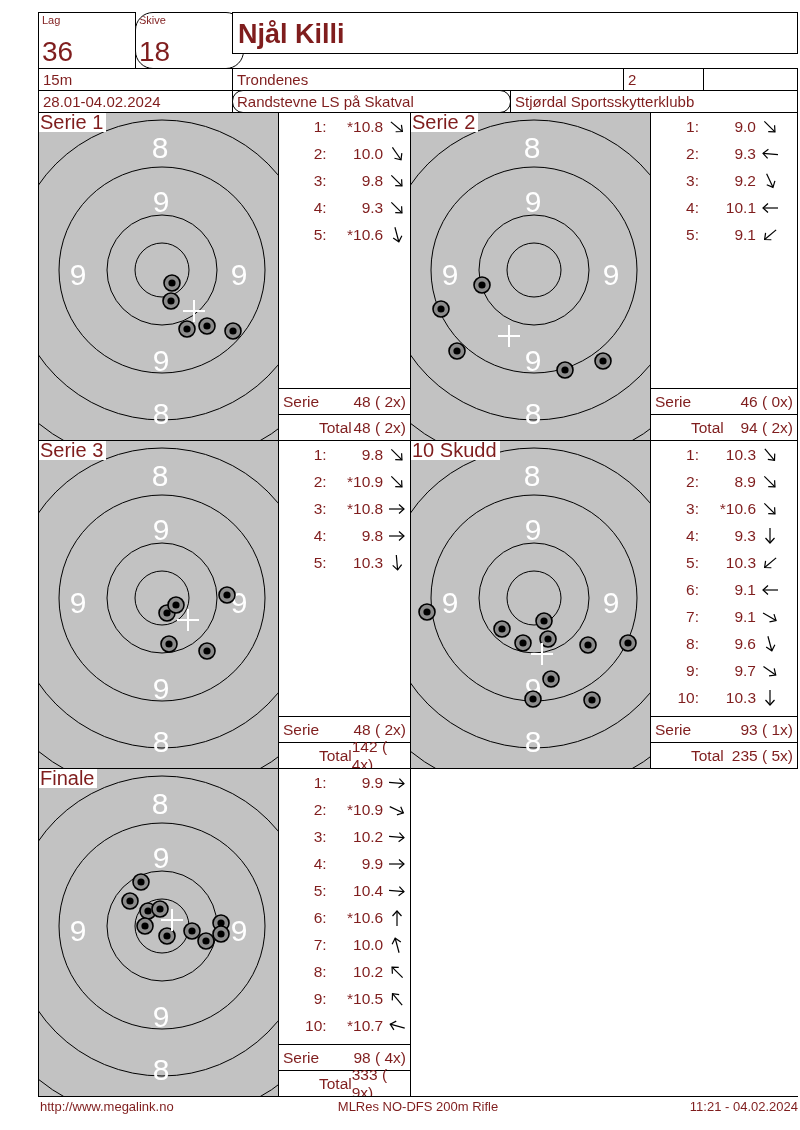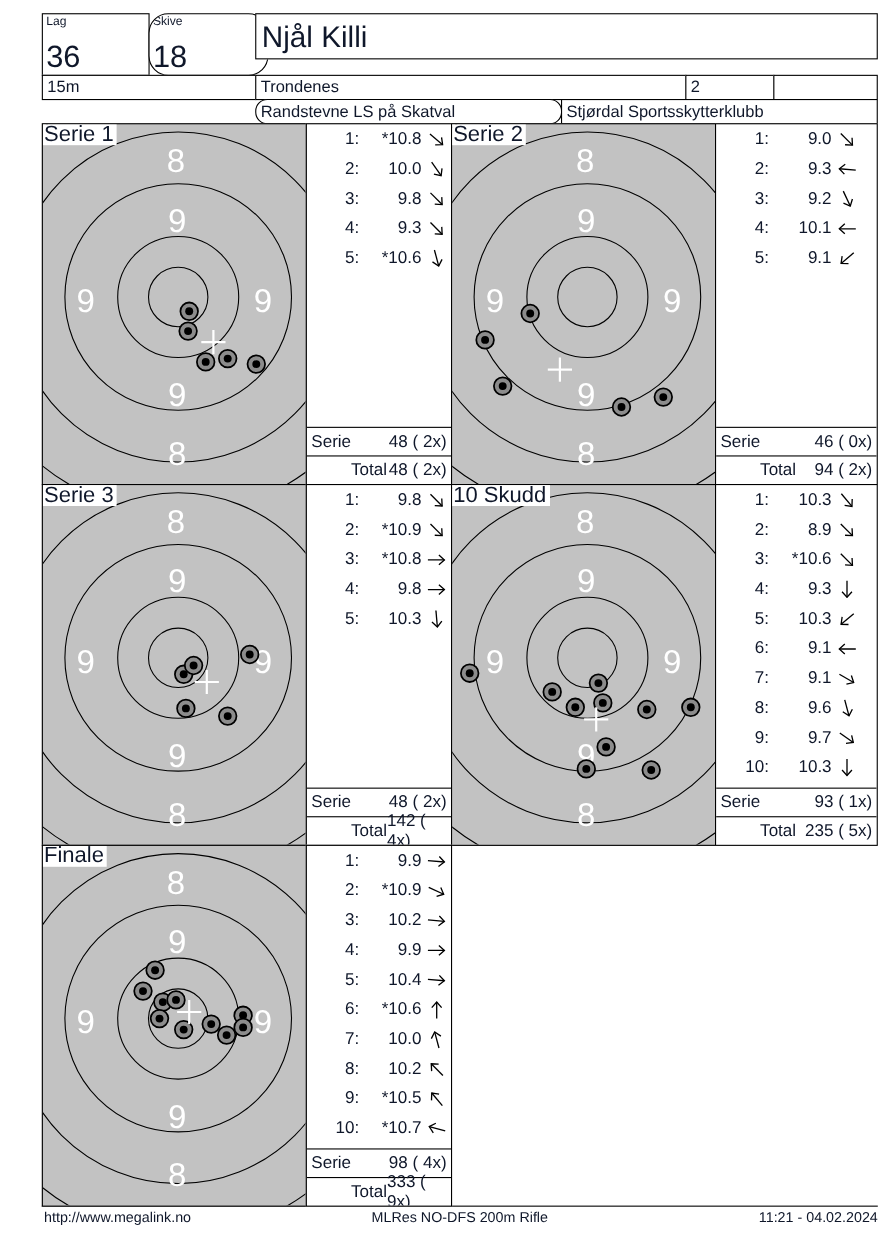--- a/index.html
+++ b/index.html
@@ -1,16 +1,16 @@
 <!DOCTYPE html>
 <html><head>
 <meta charset="utf-8">
 <style>
   html,body{margin:0;padding:0;background:#fff;}
-  .page{position:relative;width:800px;height:1130px;background:#fff;color:#0f172a;
+  .page{position:relative;width:800px;height:1130px;background:#fff;color:#7f1d1d;
         font-family:"Liberation Sans",sans-serif;overflow:hidden;}
   .cell{position:absolute;box-sizing:border-box;border:1px solid #000;background:#fff;overflow:hidden;}
   .idbox{padding:1px 3px;display:flex;flex-direction:column;justify-content:space-between;}
   .idbox .small{font-size:11px;line-height:12px;}
   .idbox .big{font-size:28px;line-height:30px;}
   .namecell{display:flex;align-items:flex-end;padding:0 5px 3px;font-size:27px;}
   .inforow{font-size:15px;line-height:19px;padding:1px 4px;}
   .target-cell{background:#c2c2c2;}
   .target-svg{position:absolute;left:0;top:0;width:100%;height:100%;}
   .target-svg text{font-family:"Liberation Sans",sans-serif;font-size:30px;fill:#fff;}
@@ -35,35 +35,38 @@
 <div class="page">
 
   <div class="cell idbox" style="left:38px;top:12px;width:98px;height:57px;">
     <span class="small">Lag</span>
     <span class="big">36</span>
   </div>
   <div class="cell idbox" style="left:135px;top:12px;width:109px;height:57px;border-radius:18px;">
     <span class="small">Skive</span>
     <span class="big">18</span>
   </div>
-  <div class="cell namecell" style="left:232px;top:12px;width:566px;height:42px;">
+  <div class="cell namecell" style="left:232px;top:12px;width:566px;height:42px;font-weight:bold;">
     <span>Njål Killi</span>
   </div>
 
   <div class="cell inforow" style="left:38px;top:68px;width:195px;height:23px;">
     <span>15m</span>
   </div>
   <div class="cell inforow" style="left:232px;top:68px;width:392px;height:23px;">
     <span>Trondenes</span>
   </div>
   <div class="cell inforow" style="left:623px;top:68px;width:81px;height:23px;">
     <span>2</span>
   </div>
   <div class="cell inforow" style="left:703px;top:68px;width:95px;height:23px;"></div>
 
+  <div class="cell inforow" style="left:38px;top:90px;width:195px;height:23px;">
+    <span>28.01-04.02.2024</span>
+  </div>
   <div class="cell inforow" style="left:232px;top:90px;width:279px;height:23px;border-radius:11px;">
     <span>Randstevne LS på Skatval</span>
   </div>
   <div class="cell inforow" style="left:510px;top:90px;width:288px;height:23px;">
     <span>Stjørdal Sportsskytterklubb</span>
   </div>
 
   <div class="footer-line"></div>
   <div class="footer-text ft-left">http://www.megalink.no</div>
   <div class="footer-text ft-center">MLRes NO-DFS 200m Rifle</div>

